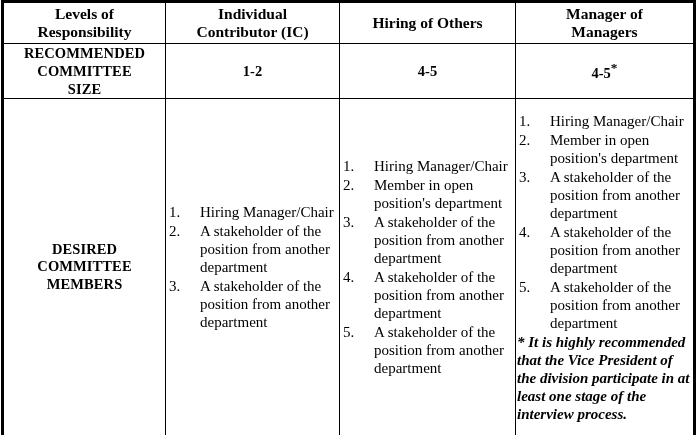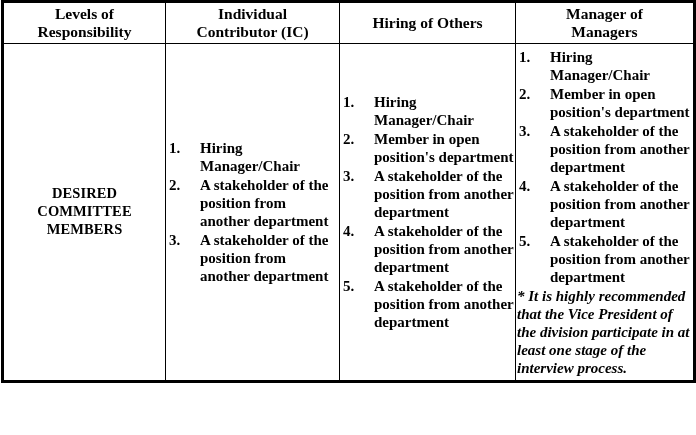--- a/index.html
+++ b/index.html
@@ -92,21 +92,20 @@
     list-style: none;
     counter-reset: memberitem;
   }
   ol.member-list > li {
     counter-increment: memberitem;
     position: relative;
     padding-left: 34px;
     font-size: 15px;
     line-height: 1.2;
     margin: 0 0 1px 0;
-    font-weight: bold;
   }
   ol.member-list > li::before {
     content: counter(memberitem) ".";
     position: absolute;
     left: 3px;
     top: 0;
     width: 24px;
     text-align: left;
     font-size: 15px;
     line-height: 1.2;
@@ -141,20 +140,34 @@
           <span class="multiline">Individual<br>Contributor (IC)</span>
         </td>
         <td>
           <span class="multiline">Hiring of Others</span>
         </td>
         <td>
           <span class="multiline">Manager of<br>Managers</span>
         </td>
       </tr>
 
+      <tr class="size-row">
+        <td>
+          <span class="size-label multiline">RECOMMENDED<br>COMMITTEE<br>SIZE</span>
+        </td>
+        <td>
+          <span class="size-value">1-2</span>
+        </td>
+        <td>
+          <span class="size-value">4-5</span>
+        </td>
+        <td>
+          <span class="size-value">4-5</span><sup>*</sup>
+        </td>
+      </tr>
 
       <tr class="members-row">
         <td class="label-cell">
           <span class="multiline">DESIRED<br>COMMITTEE<br>MEMBERS</span>
         </td>
 
         <td class="list-cell">
           <ol class="member-list">
               <li>Hiring Manager/Chair</li>
               <li>A stakeholder of the position from another department</li>

